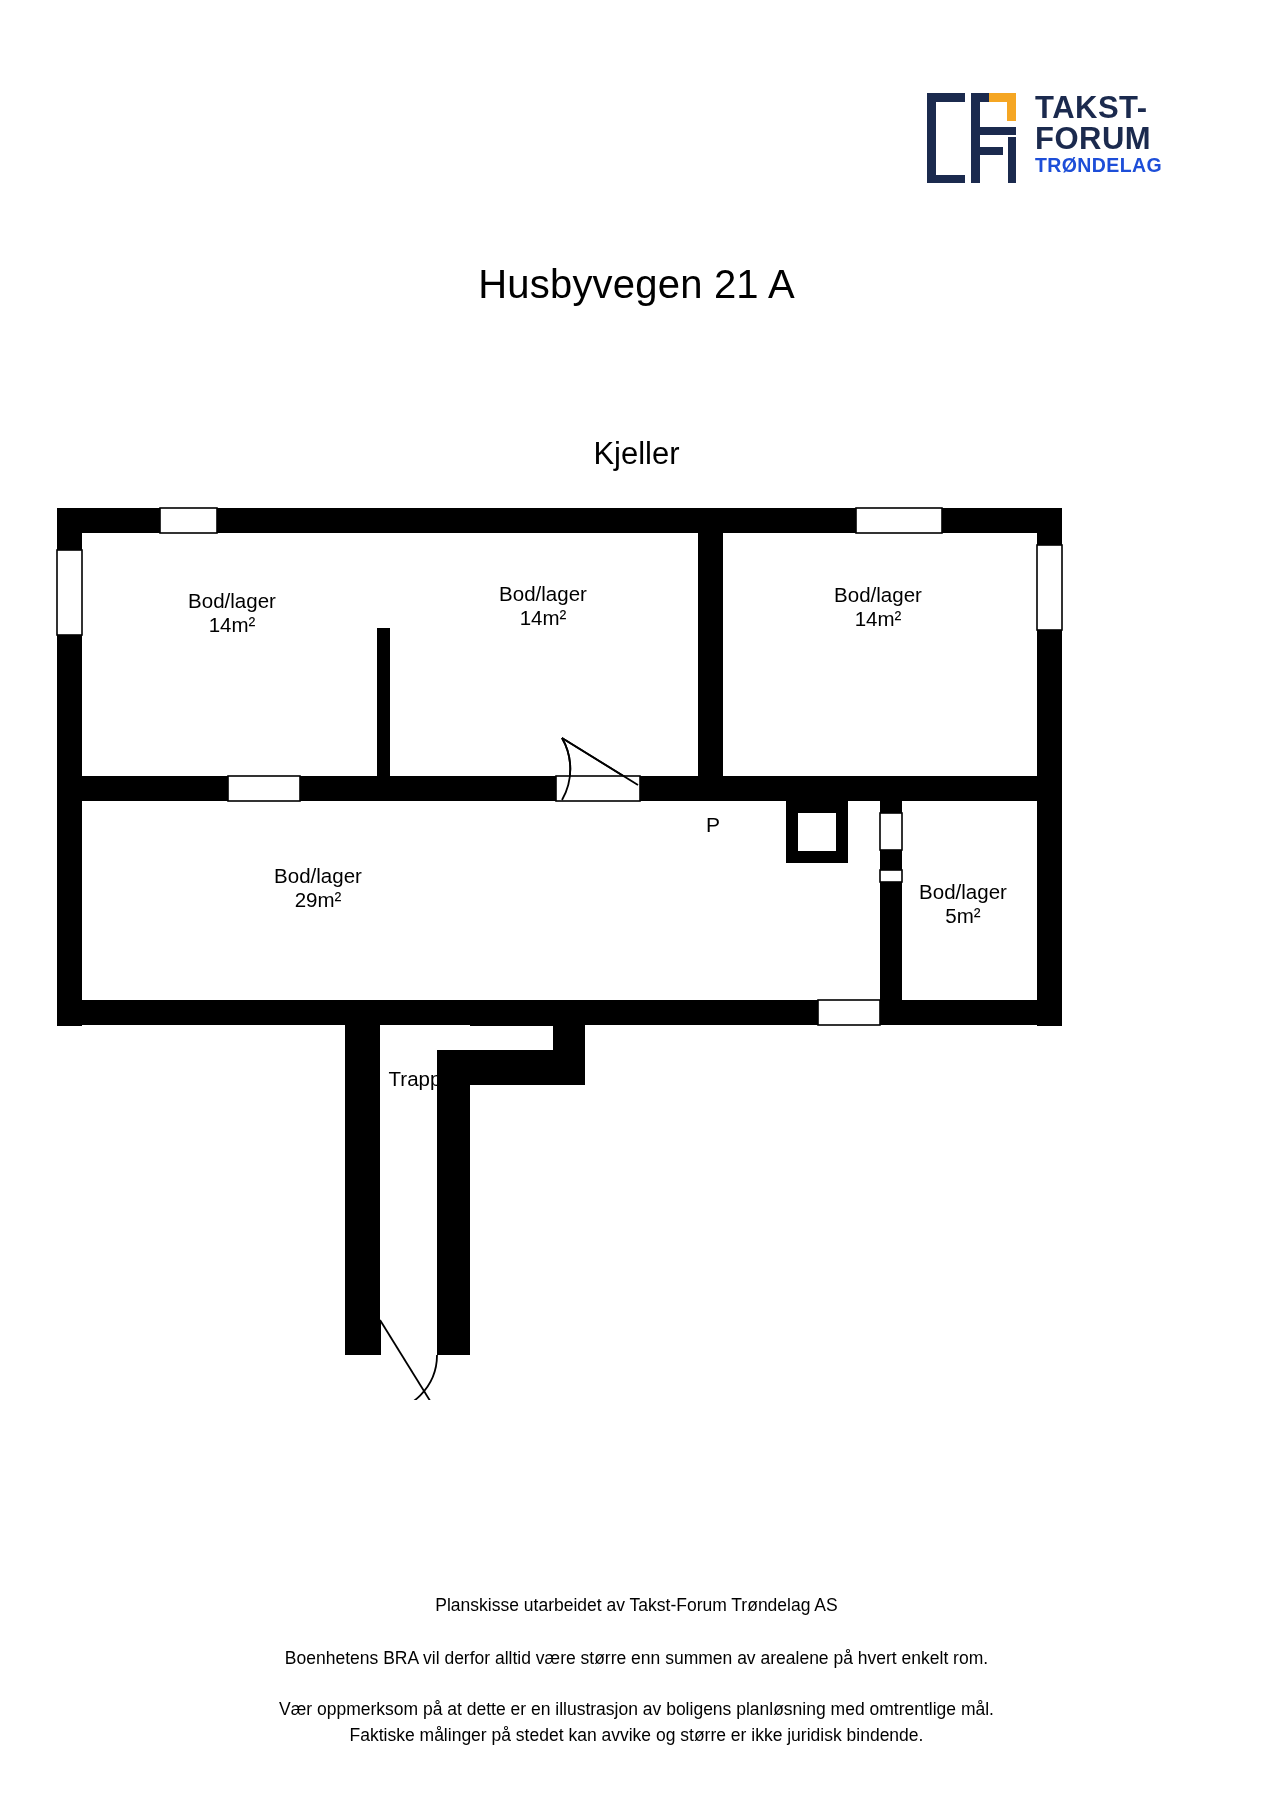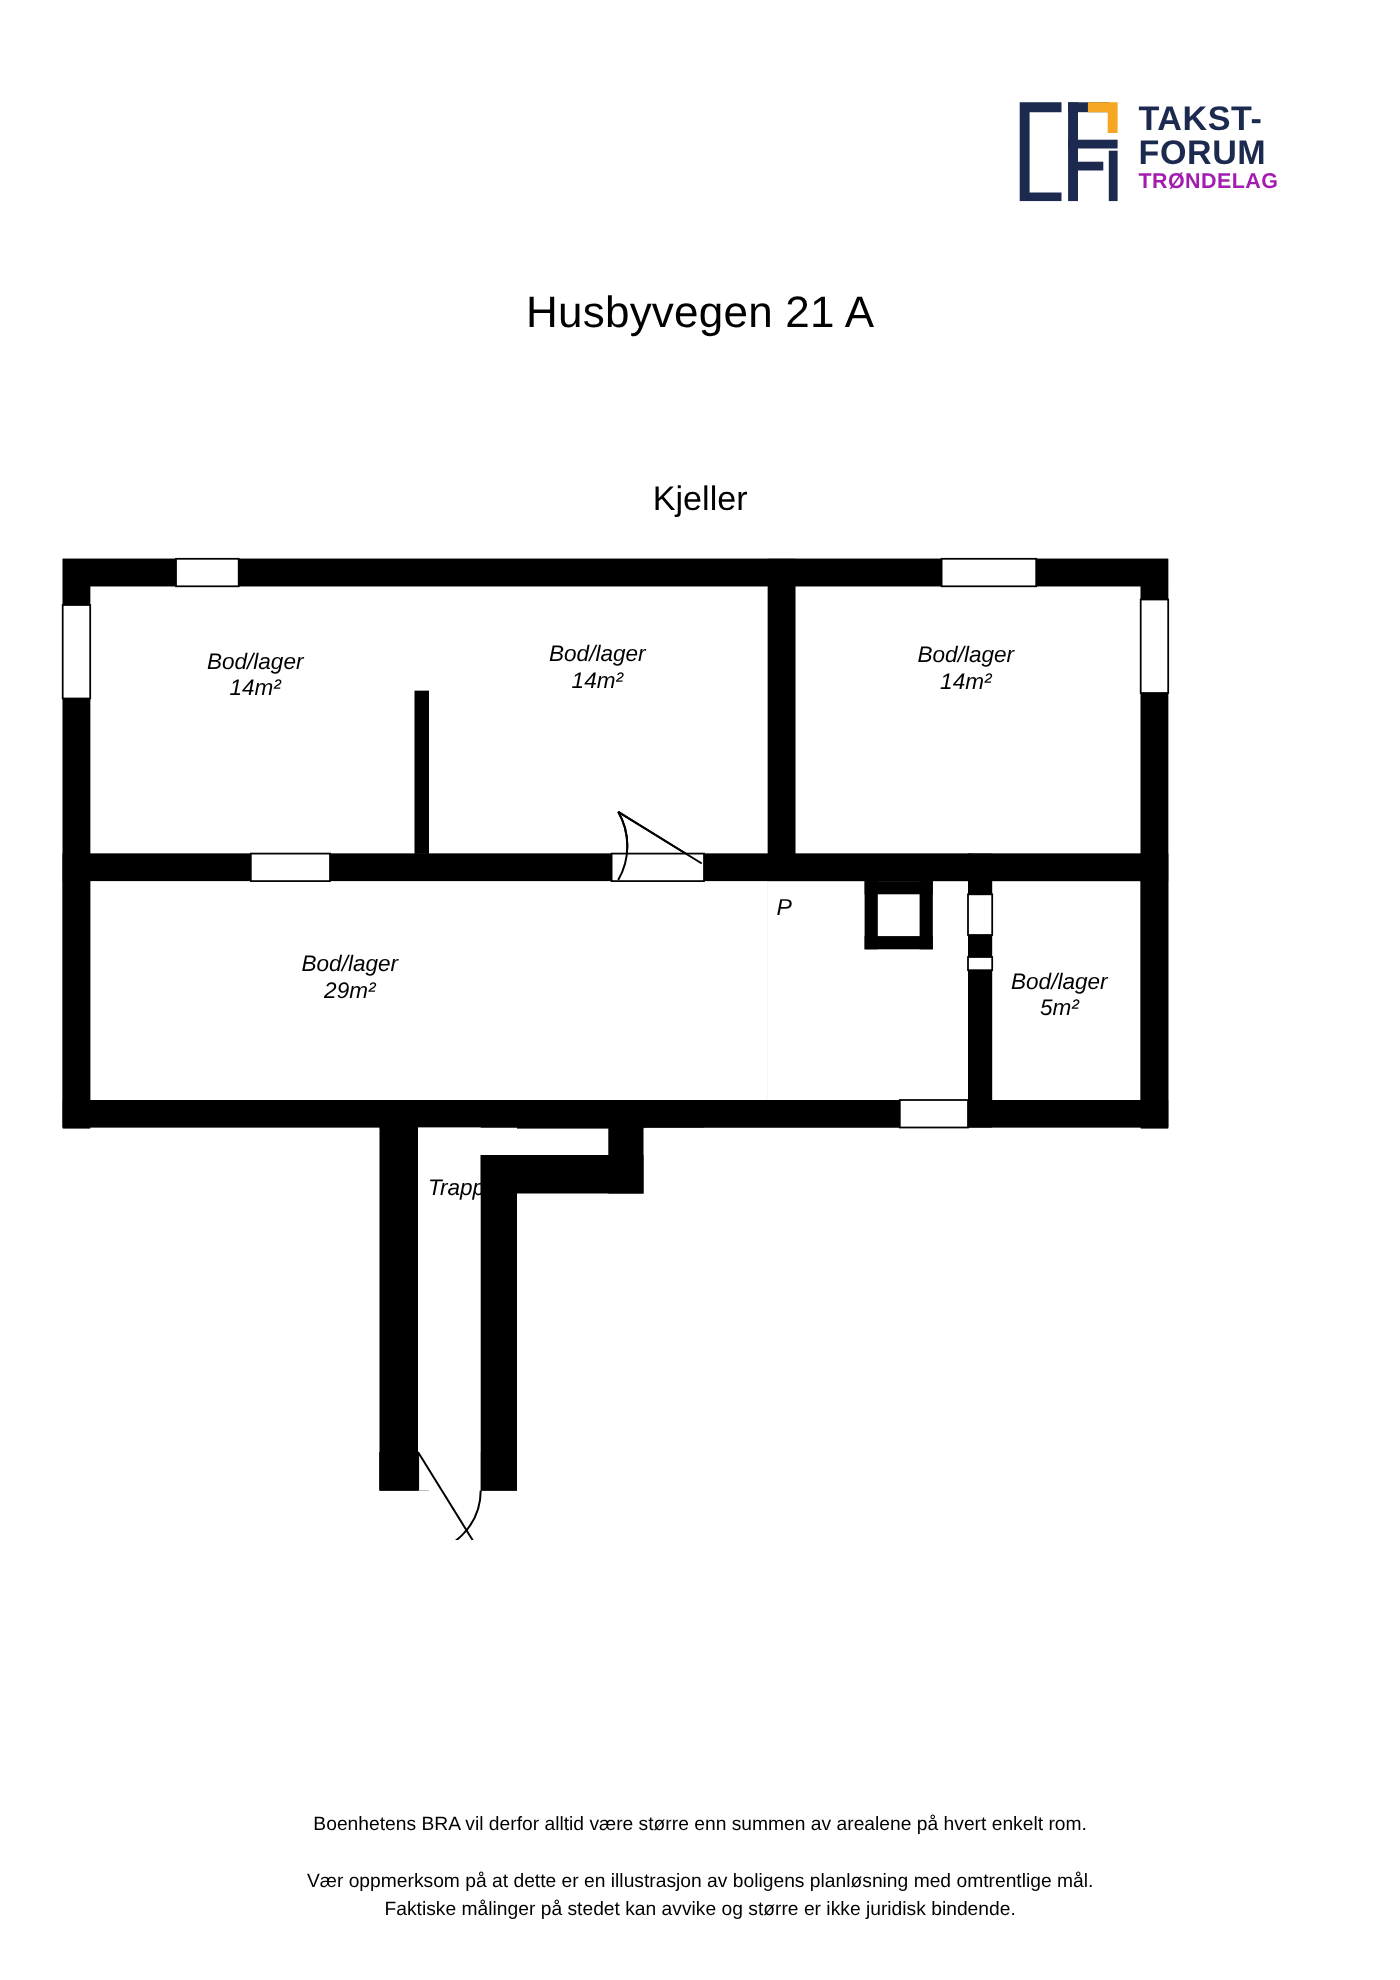--- a/index.html
+++ b/index.html
@@ -40,21 +40,21 @@
     font-size: 31px;
     font-weight: bold;
     letter-spacing: 0.5px;
     color: #1b2a4e;
     display: block;
   }
   .logo-line3 {
     font-size: 19.5px;
     font-weight: bold;
     letter-spacing: 0.4px;
-    color: #a21caf;
+    color: #1d4ed8;
     display: block;
     margin-top: 2px;
   }
 
   
   #page-title {
     position: absolute;
     left: 0; right: 0;
     top: 262px;
     text-align: center;
@@ -71,21 +71,20 @@
     font-weight: normal;
   }
 
   
   #floorplan-wrap {
     position: absolute;
     left: 0;
     top: 440px;
     width: 1140px;
     height: 960px;
-    font-style: italic;
   }
   #floorplan { display: block; }
 
   .wall { fill: #000000; }
   .room-fill { fill: #ffffff; }
   .opening { fill: #ffffff; stroke: #000000; stroke-width: 1.6; }
   .door-arc {
     fill: none;
     stroke: #000000;
     stroke-width: 1.8;
@@ -298,18 +297,19 @@
     <text class="room-area" x="963" y="483">5m²</text>
 
     <text class="closet-label" x="713" y="392">P</text>
 
     <text class="room-label" x="415" y="646">Trapp</text>
   </g>
 </svg>
 </div>
 
 <div id="footer">
+  <p class="footer-para">Planskisse utarbeidet av Takst-Forum Trøndelag AS</p>
   <div class="footer-gap"></div>
   <p class="footer-para">Boenhetens BRA vil derfor alltid være større enn summen av arealene på hvert enkelt rom.</p>
   <div class="footer-gap-sm"></div>
   <p class="footer-para">Vær oppmerksom på at dette er en illustrasjon av boligens planløsning med omtrentlige mål.</p>
   <p class="footer-para">Faktiske målinger på stedet kan avvike og større er ikke juridisk bindende.</p>
 </div>
 
 </body></html>

